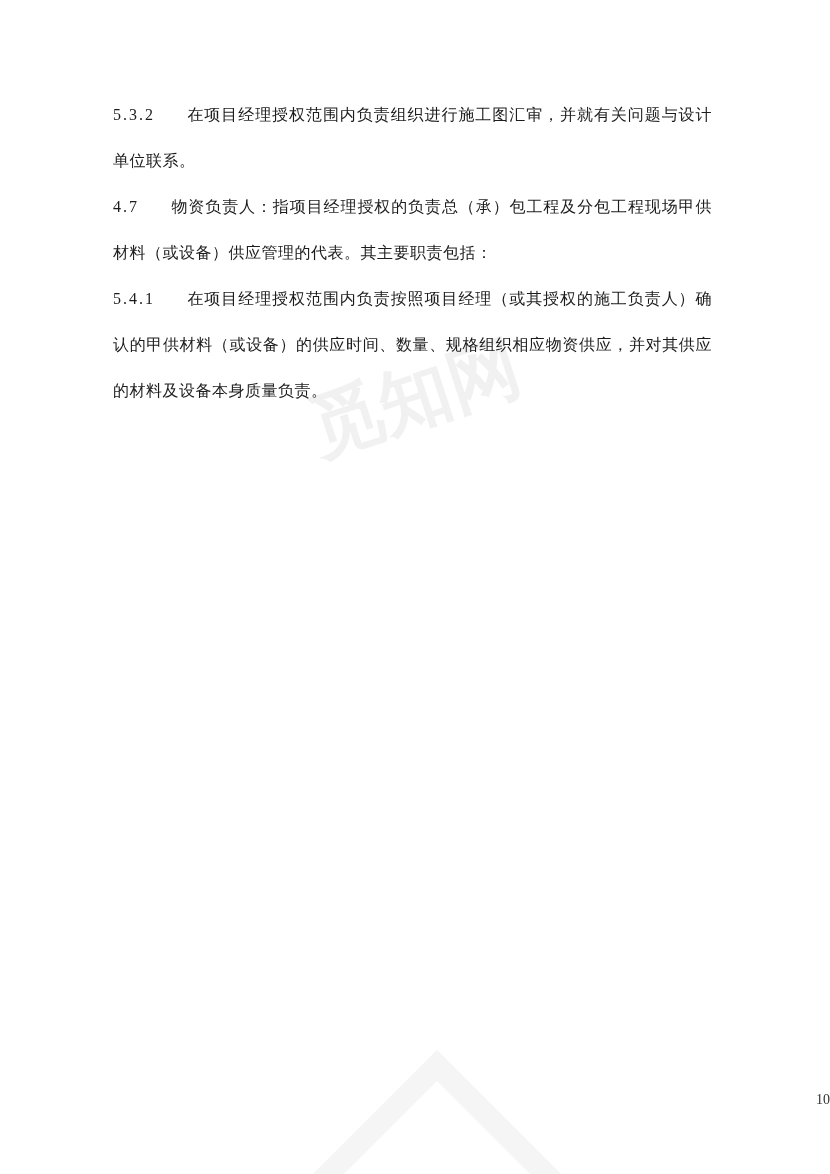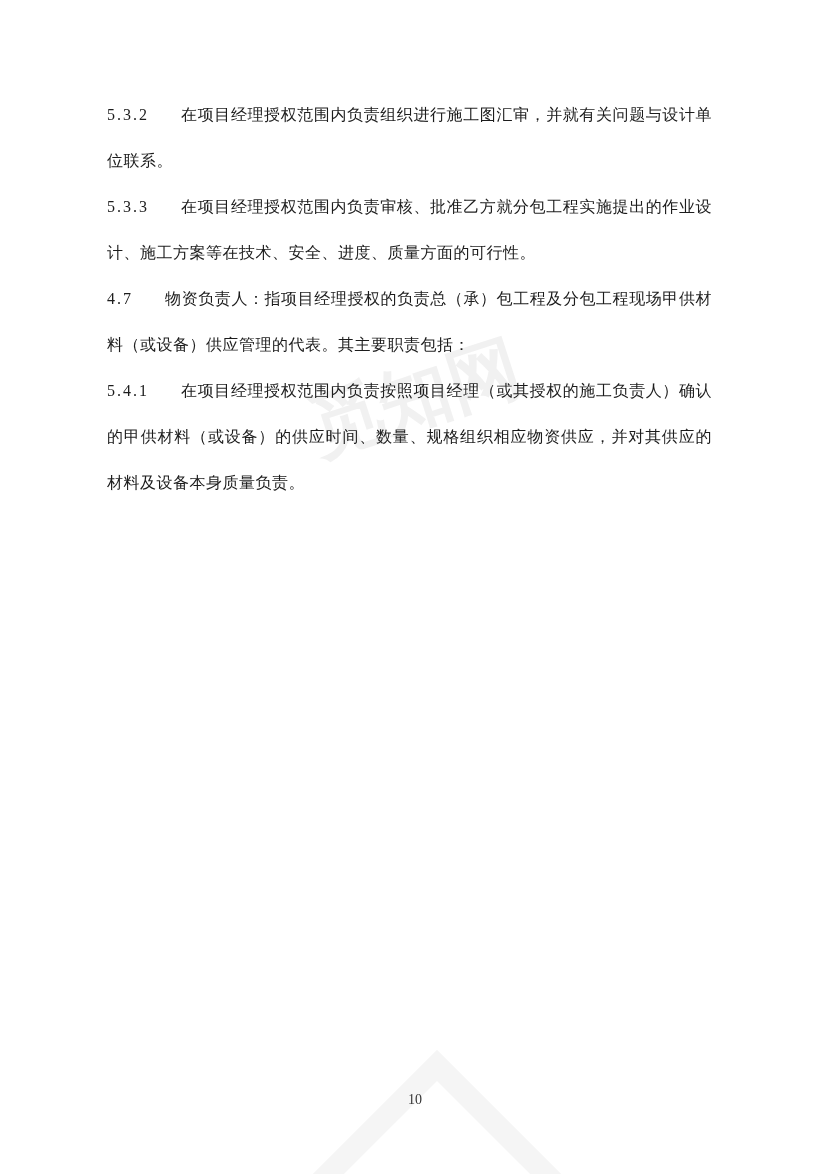--- a/index.html
+++ b/index.html
@@ -12,40 +12,40 @@
     width: 830px;
     height: 1174px;
     background: #ffffff;
     overflow: hidden;
     font-family: "Liberation Serif", "DejaVu Serif", serif;
     color: #1c1c1c;
   }
   .content {
     position: absolute;
     top: 92px;
-    left: 107px;
+    left: 113px;
     right: 118px;
   }
   .clause {
     margin: 0;
     font-size: 16px;
     line-height: 46px;
     text-align: justify;
     letter-spacing: 0.5px;
   }
   .clause .num {
     margin-right: 2em;
     letter-spacing: 2px;
   }
   .page-number {
     position: absolute;
     bottom: 66px;
     left: 0;
     width: 100%;
-    text-align: center;
+    text-align: right;
     font-size: 14px;
     color: #333333;
   }
   .watermark-center {
     position: absolute;
     top: 350px;
     left: 225px;
     width: 380px;
     text-align: center;
     font-size: 72px;
@@ -69,21 +69,20 @@
 </style>
 </head>
 <body>
 
 <div class="page">
 
   <div class="watermark-center">觅知网</div>
 
   <div class="content" id="paragraphs">
       <p class="clause"><span class="num">5.3.2</span><span class="txt">在项目经理授权范围内负责组织进行施工图汇审，并就有关问题与设计单位联系。</span></p>
-      <p class="clause"><span class="num">5.3.3</span><span class="txt">在项目经理授权范围内负责审核、批准乙方就分包工程实施提出的作业设计、施工方案等在技术、安全、进度、质量方面的可行性。</span></p>
       <p class="clause"><span class="num">4.7</span><span class="txt">物资负责人：指项目经理授权的负责总（承）包工程及分包工程现场甲供材料（或设备）供应管理的代表。其主要职责包括：</span></p>
       <p class="clause"><span class="num">5.4.1</span><span class="txt">在项目经理授权范围内负责按照项目经理（或其授权的施工负责人）确认的甲供材料（或设备）的供应时间、数量、规格组织相应物资供应，并对其供应的材料及设备本身质量负责。</span></p>
     </div>
 
   <div class="page-number">10</div>
 
   <div class="watermark-bottom"></div>
 
 </div>
 

